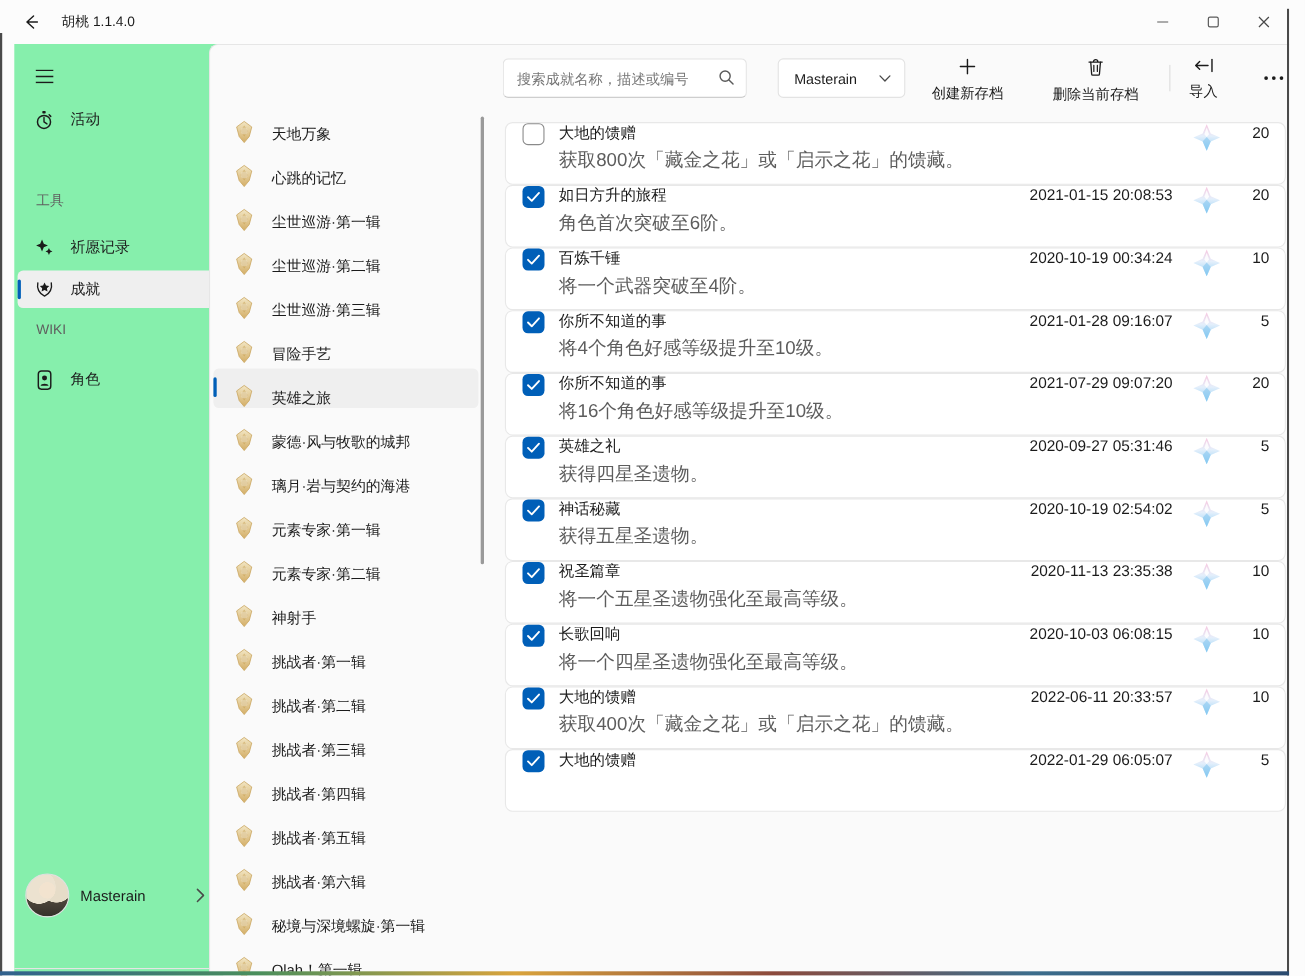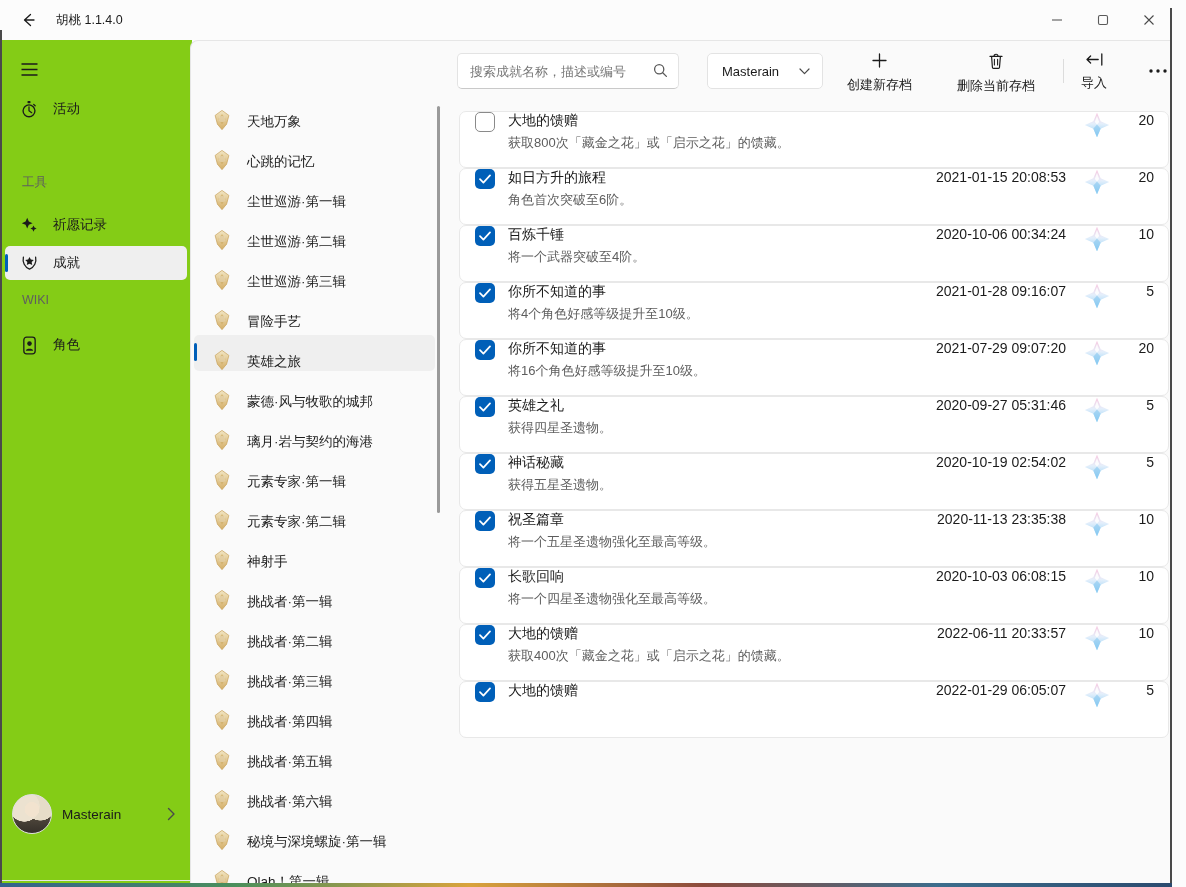--- a/index.html
+++ b/index.html
@@ -10,21 +10,21 @@
   
   #titlebar { position:absolute; left:0; top:0; width:100%; height:40px; background:#fcfcfc; }
   .back-btn { position:absolute; left:12px; top:6px; width:32px; height:28px; border-radius:5px;
               display:flex; align-items:center; justify-content:center; cursor:pointer; }
   .app-title { position:absolute; left:56px; top:0; height:40px; display:flex; align-items:center;
                font-size:12.5px; color:#1b1b1b; }
   .win-controls { position:absolute; right:0; top:0; height:40px; display:flex; }
   .win-btn { width:46px; height:40px; display:flex; align-items:center; justify-content:center; cursor:pointer; }
 
   
-  #sidebar { position:absolute; left:2px; top:40px; width:190px; height:847px; background:#84cc16; }
+  #sidebar { position:absolute; left:13px; top:40px; width:190px; height:847px; background:#86efac; }
   .hamburger { position:absolute; left:8px; top:12px; width:38px; height:34px; border-radius:5px;
                display:flex; align-items:center; justify-content:center; cursor:pointer; }
   .nav-item { position:absolute; left:3px; width:182px; height:34px; border-radius:5px;
               display:flex; align-items:center; cursor:pointer; }
   .nav-item .nicon { width:20px; height:20px; margin-left:14px; display:flex; align-items:center; justify-content:center; }
   .nav-item .nlabel { margin-left:14px; font-size:13.5px; }
   .nav-item.selected { background:#efefef; }
   .sel-bar { position:absolute; left:0; top:8px; width:3px; height:18px; border-radius:2px; background:#005FB8; }
   .nav-section { position:absolute; left:20px; font-size:12.5px; color:#5f5f5f; }
   .profile-row { position:absolute; left:0; top:742px; width:190px; height:64px; display:flex; align-items:center; cursor:pointer; }
@@ -73,21 +73,21 @@
   
   #ach-list { position:absolute; left:268px; top:70px; width:710px; }
   .ach-row { position:relative; width:710px; height:57px; background:#ffffff;
              border:1px solid #e8e8e8; border-radius:7px; display:flex; align-items:flex-start; }
   .cbx { width:20px; height:20px; margin-left:15px; border-radius:5px; background:#005FB8;
          display:flex; align-items:center; justify-content:center; cursor:pointer; flex:none; }
   .ach-row.unchecked .cbx { background:#ffffff; border:1px solid #8a8a8a; }
   .ach-row.unchecked .cbx svg { visibility:hidden; }
   .ach-text { margin-left:13px; flex:1; min-width:0; }
   .ach-title { font-size:14px; color:#1b1b1b; }
-  .ach-desc { font-size:13px; color:#5d5d5d; margin-top:4px; }
+  .ach-desc { font-size:17px; color:#5d5d5d; margin-top:4px; }
   .ach-date { font-size:14px; color:#1b1b1b; white-space:nowrap; margin-right:18px; }
   .gem { width:26px; height:26px; flex:none; margin-right:12px; }
   .ach-count { width:32px; text-align:right; font-size:14px; margin-right:14px; }
   .right-scrollbar { position:absolute; left:982px; top:65px; width:3px; height:775px; background:#9a9a9a; border-radius:2px; }
 
   
   .edge-left { position:absolute; left:0; top:30px; width:2px; height:857px; background:#4a4a4a; }
   .edge-right { position:absolute; right:0; top:8px; width:2px; height:879px; background:#4a4a4a; }
   .edge-bottom { position:absolute; left:0; bottom:0; width:100%; height:4px;
                  background:linear-gradient(90deg,#31618e,#4a8f5c,#d9a33c,#8c4a3c,#3c6d8c,#2b4a6e); }
@@ -551,21 +551,21 @@
         <div class="ach-row">
     <span class="cbx">
       <svg width="12" height="10" viewBox="0 0 12 10">
               <path d="M1 5.2 L4.4 8.6 L11 1.4" stroke="#ffffff" stroke-width="1.7" fill="none" stroke-linecap="round" stroke-linejoin="round"></path>
             </svg>
     </span>
     <div class="ach-text">
       <div class="ach-title">百炼千锤</div>
       <div class="ach-desc">将一个武器突破至4阶。</div>
     </div>
-    <div class="ach-date">2020-10-06 00:34:24</div>
+    <div class="ach-date">2020-10-19 00:34:24</div>
     <span class="gem">
       <svg width="26" height="26" viewBox="0 0 24 24">
               <path d="M12 0.8 L15.4 8.6 L23.2 12 L15.4 15.4 L12 23.2 L8.6 15.4 L0.8 12 L8.6 8.6 Z" fill="url(#gemg)"></path>
               <path d="M12 3.5 L14 9.2 L12 11.6 L10 9.2 Z" fill="#ffffff" opacity="0.85"></path>
               <path d="M12 23.2 L8.6 15.4 L12 11.6 L15.4 15.4 Z" fill="#7EC3EE" opacity="0.55"></path>
             </svg>
     </span>
     <div class="ach-count">10</div>
   </div>
         <div class="ach-row">

